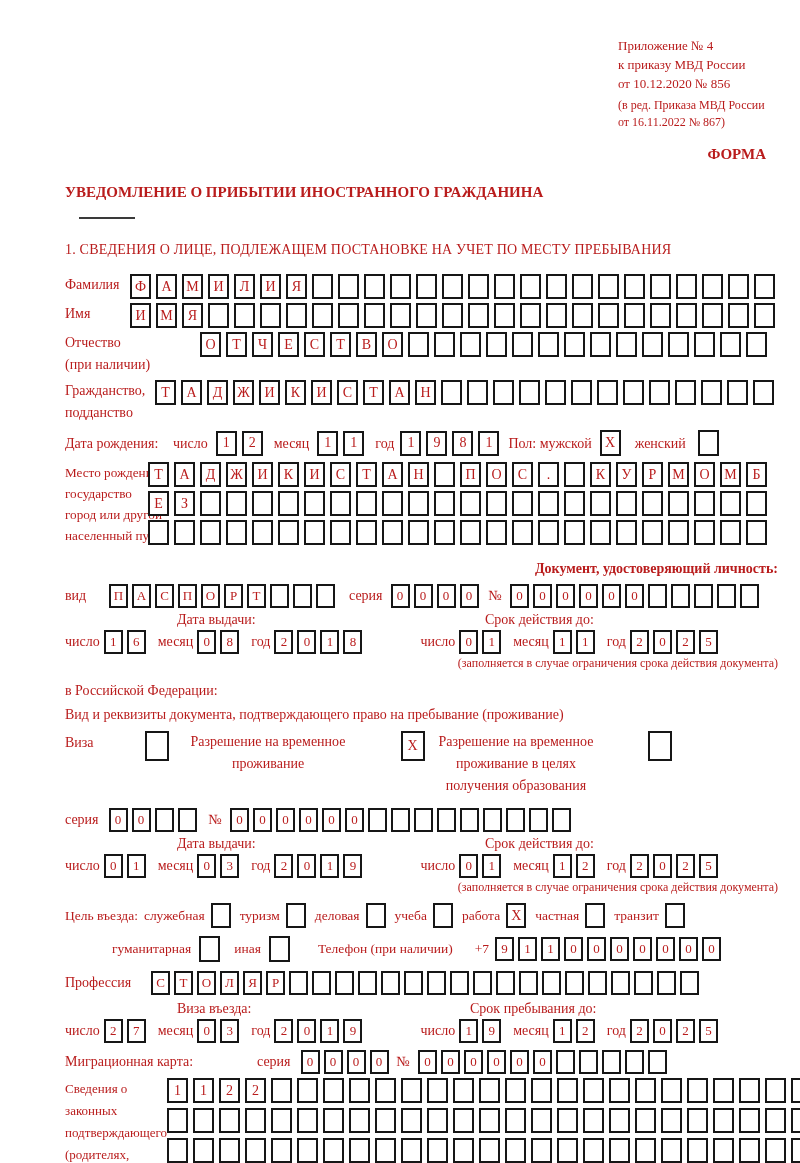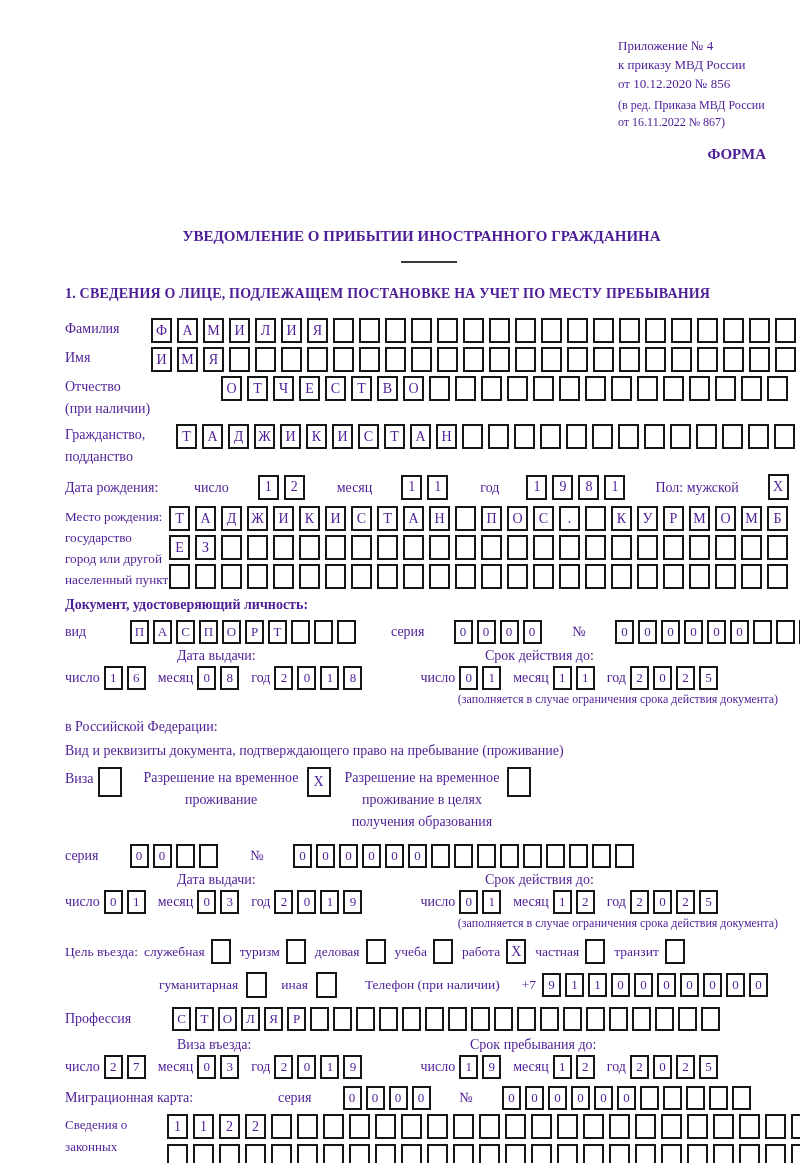--- a/index.html
+++ b/index.html
@@ -1,49 +1,49 @@
 <!DOCTYPE html>
 <html lang="ru"><head>
 <meta charset="utf-8">
 <style>
   html,body{margin:0;padding:0;background:#fff;}
   .page{position:relative;width:800px;height:1163px;background:#fff;overflow:hidden;
-        font-family:"Liberation Serif","DejaVu Serif",serif;color:#4c1d95;}
+        font-family:"Liberation Serif","DejaVu Serif",serif;color:#b91c1c;}
   .header-ref{position:absolute;left:618px;top:36px;font-size:13px;line-height:19px;}
   .header-ref .sub{font-size:12px;line-height:17px;}
   .header-ref .sub.first{margin-top:4px;}
   .forma{position:absolute;top:146px;right:34px;font-weight:bold;font-size:15px;}
   .content{position:absolute;left:65px;top:0;width:713px;padding-top:182px;}
-  .title{text-align:center;font-weight:bold;font-size:15px;line-height:21px;margin-bottom:18px;margin-top:44px;}
+  .title{font-weight:bold;font-size:15px;line-height:21px;margin-bottom:18px;}
   .title-underline{display:inline-block;width:56px;border-bottom:2px solid #3a3a3a;margin-left:14px;transform:translateY(1px);}
-  .section-heading{font-weight:bold;font-size:14px;letter-spacing:.2px;margin-bottom:16px;white-space:nowrap;}
-  .frow{display:flex;align-items:flex-start;margin-bottom:4px;gap:21px;}
+  .section-heading{font-weight:normal;font-size:14px;letter-spacing:.2px;margin-bottom:16px;white-space:nowrap;}
+  .frow{display:flex;align-items:flex-start;margin-bottom:4px;}
   .flabel{font-size:14px;line-height:22px;flex:none;}
   .w65{width:65px;} .w135{width:135px;} .w90{width:90px;} .w83{width:83px;}
   .boxes{display:flex;flex:none;}
   .cell{flex:none;width:21px;height:25px;box-sizing:border-box;border:2px solid #161616;margin-right:5px;
         background:#fff;display:flex;align-items:center;justify-content:center;font-size:14px;}
   .sm .cell{width:19px;height:24px;margin-right:4px;font-size:13px;}
   .cbox{flex:none;display:inline-flex;width:21px;height:26px;box-sizing:border-box;border:2px solid #161616;
         align-items:center;justify-content:center;font-size:14px;background:#fff;}
   .cbox.lg{width:24px;height:30px;}
   .rows-col .boxes{margin-bottom:4px;}
   .inline-label{font-size:14px;line-height:25px;flex:none;}
-  .center-heading{text-align:left;font-weight:bold;font-size:14px;margin:4px 0 6px 0;}
+  .center-heading{text-align:right;font-weight:bold;font-size:14px;margin:12px 0 6px 0;}
   .dategrid{position:relative;margin-bottom:2px;}
   .dg-head{position:relative;height:18px;font-size:14px;}
   .dg-h1{position:absolute;left:112px;} .dg-h2{position:absolute;left:420px;}
   .dg-row{display:flex;align-items:center;}
   .dg-row .dlab{font-size:14px;margin-right:4px;flex:none;}
   .dg-row .boxes{margin-right:8px;}
   .dg-gap{flex:none;width:46px;}
   .note-right{text-align:right;font-size:12px;margin:2px 0 8px 0;}
   .intro{font-size:14px;line-height:24px;}
   .opts{display:flex;align-items:flex-start;margin:4px 0 10px 0;font-size:14px;}
-  .opt{display:flex;align-items:flex-start;margin-right:14px;}
+  .opt{display:flex;align-items:flex-start;margin-right:14px;gap:47px;}
   .opt .olabel{line-height:24px;margin-right:8px;}
   .opt .olabel.center{text-align:center;line-height:22px;}
   .purpose{display:flex;align-items:center;font-size:13.5px;margin-bottom:8px;}
   .purpose .plabel{margin-right:6px;}
   .purpose .cbox{width:20px;height:25px;margin-right:9px;}
   .phone-row{display:flex;align-items:center;font-size:13.5px;margin-bottom:8px;}
   .rep-grid{display:flex;align-items:flex-start;margin-top:4px;}
   .rep-labels{flex:0 0 65px;font-size:13px;line-height:22px;white-space:nowrap;}
   .rep-rows .boxes{margin-bottom:5px;}
   .bottom-note{font-size:12.5px;margin:6px 0 0 75px;}
@@ -506,21 +506,21 @@
       <span class="cbox"></span>
       <span class="plabel">работа</span>
       <span class="cbox">X</span>
       <span class="plabel">частная</span>
       <span class="cbox"></span>
       <span class="plabel">транзит</span>
       <span class="cbox"></span>
     </div>
 
     <div class="phone-row sm">
-      <span class="plabel" style="margin-left:94px;margin-right:8px;">гуманитарная</span>
+      <span class="plabel" style="margin-left:47px;margin-right:8px;">гуманитарная</span>
       <span class="cbox"></span>
       <span class="plabel" style="margin-left:14px;margin-right:8px;">иная</span>
       <span class="cbox"></span>
       <span class="plabel" style="margin-left:28px;margin-right:22px;">Телефон (при наличии)</span>
       <span class="plabel" style="margin-right:6px;">+7</span>
       <span class="boxes">
           <span class="cell">9</span>
           <span class="cell">1</span>
           <span class="cell">1</span>
           <span class="cell">0</span>

